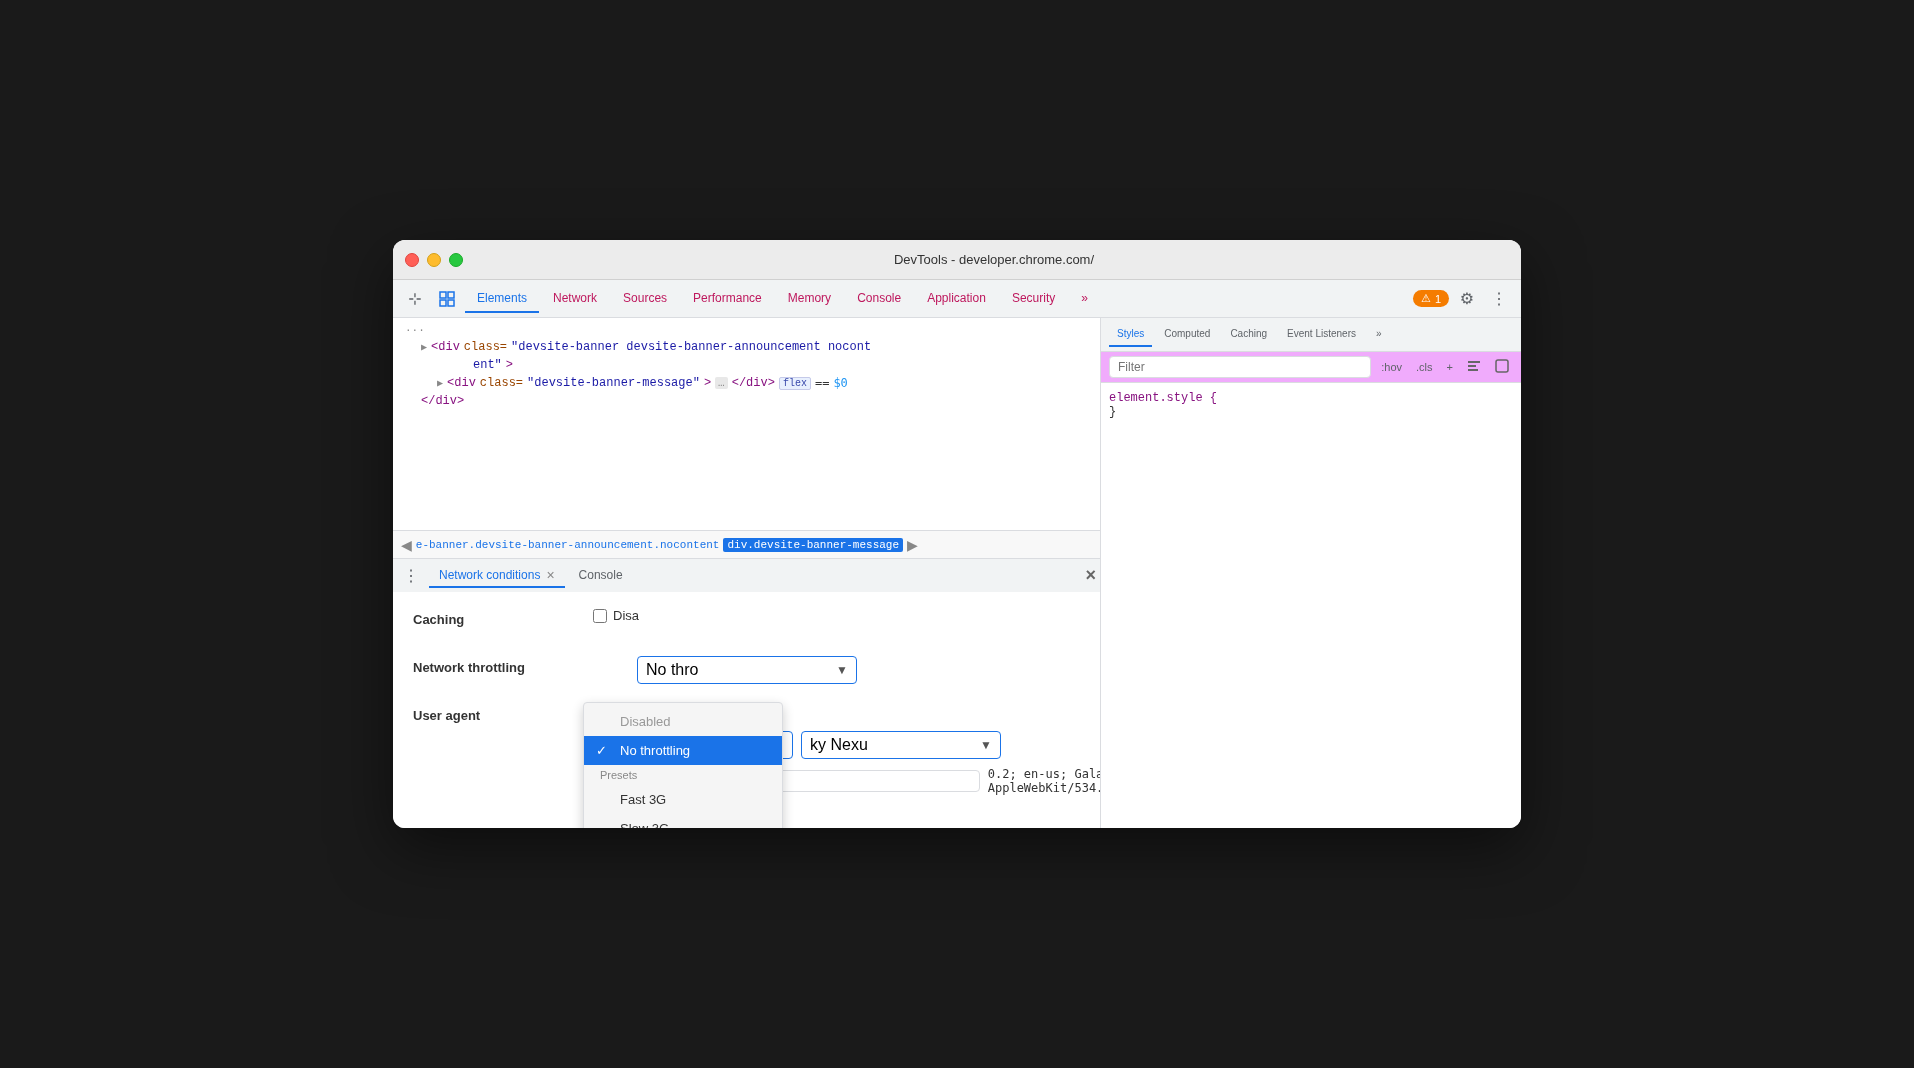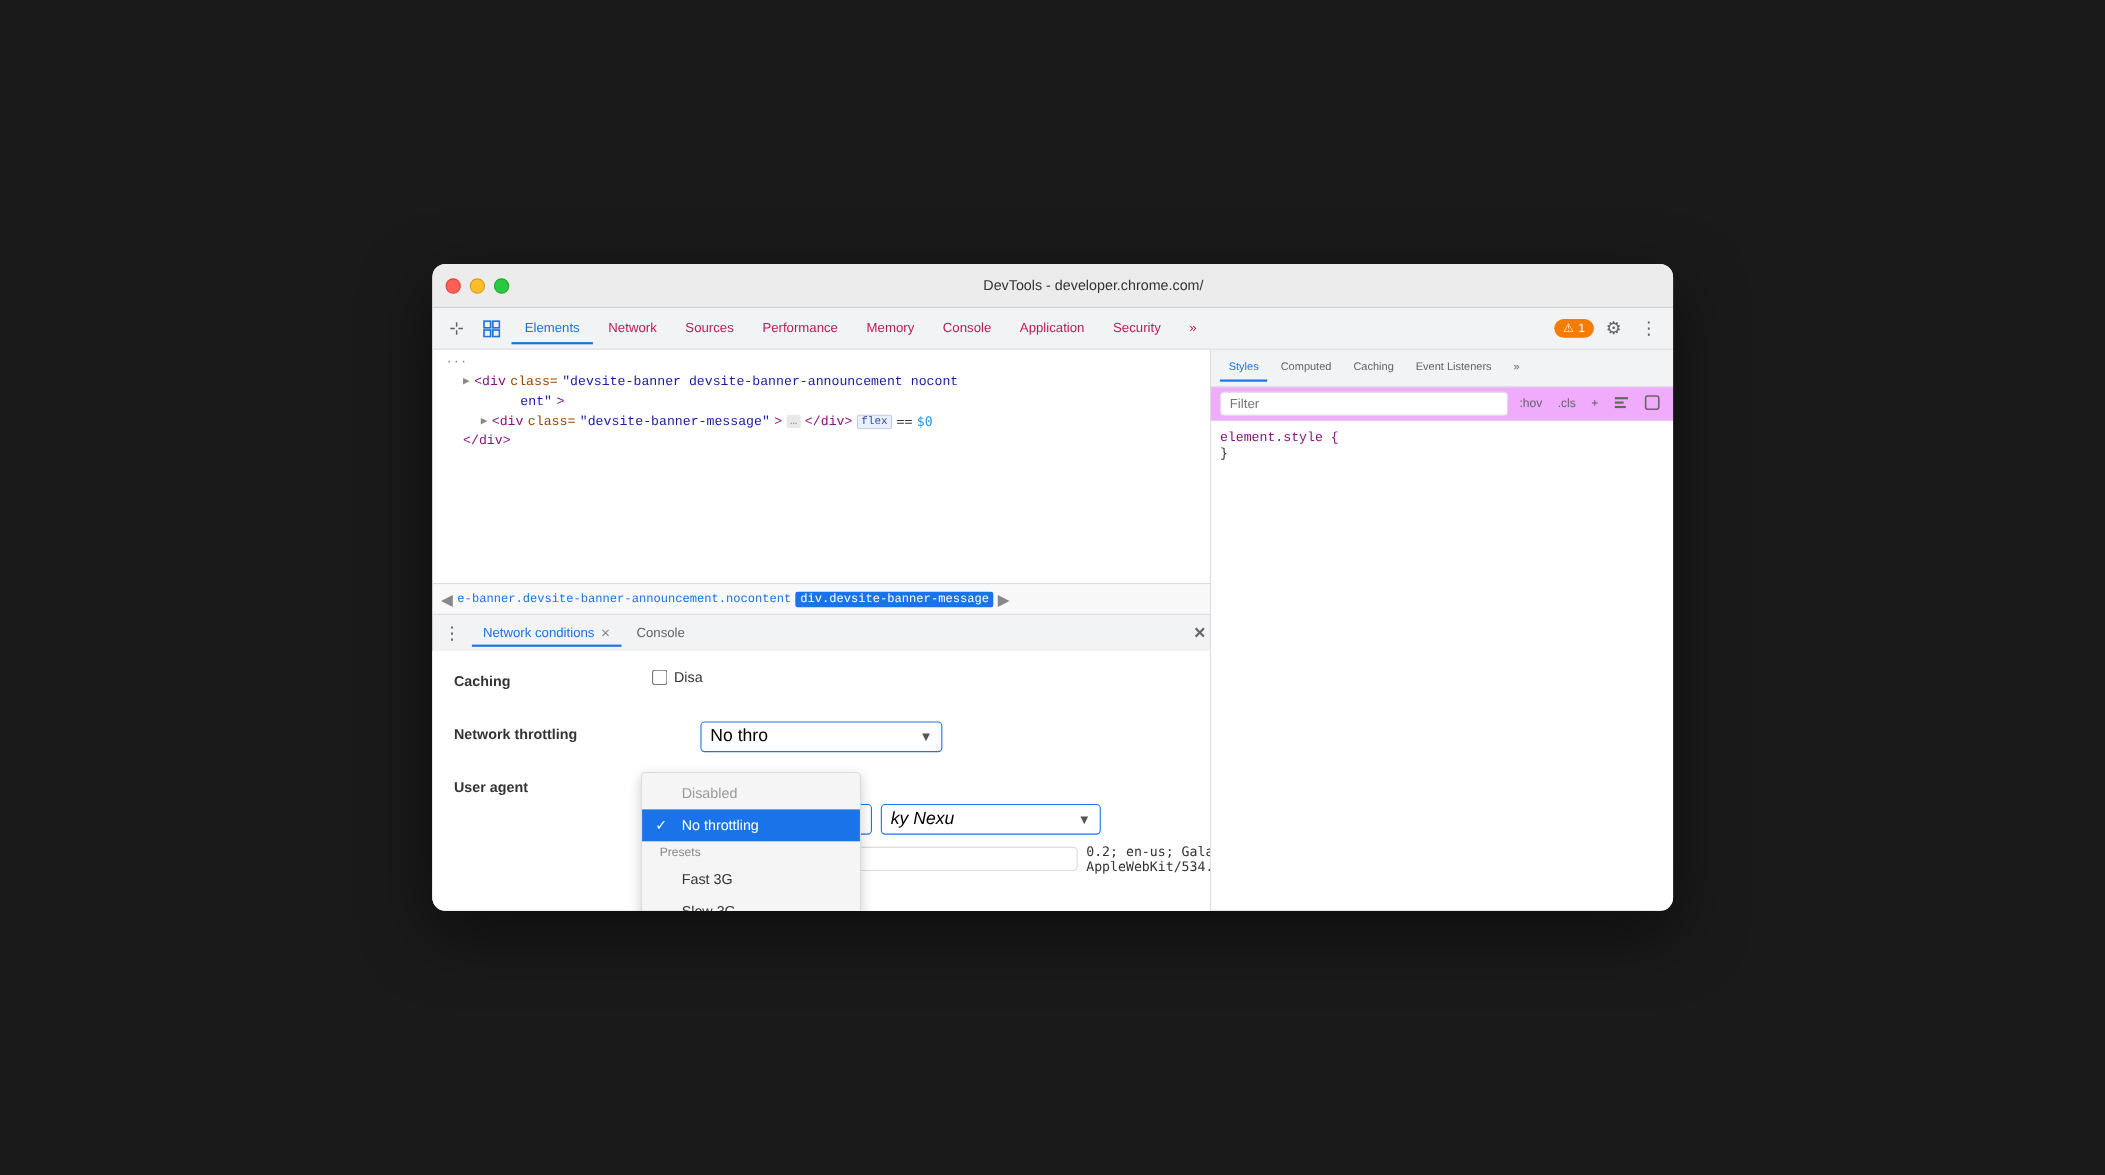--- a/index.html
+++ b/index.html
@@ -530,21 +530,21 @@
         <div class="nc-row" style="flex-direction:column; align-items:flex-start;">
           <div style="display:flex; align-items:center; margin-bottom:8px;">
             <div class="nc-label">User agent</div>
             <div class="nc-control">
               <label class="checkbox-label">
                 <input type="checkbox" class="checkbox-input" checked="" style="accent-color: rgb(26, 115, 232);">
                 <span>Use</span>
               </label>
             </div>
           </div>
-          <div style="display:flex; align-items:flex-end; gap:8px; margin-left:180px;font-style:italic;">
+          <div style="display:flex; align-items:flex-end; gap:8px; margin-left:180px;">
             <div class="select-with-arrow" style="width:140px;">
               <span>Androi</span>
               <span style="flex:1"></span>
             </div>
             <div class="select-with-arrow" style="width:140px;">
               <span>ky Nexu</span>
               <span class="select-arrow">▼</span>
             </div>
           </div>
           <div style="display:flex; align-items:center; gap:8px; margin-left:180px; margin-top:8px;">

